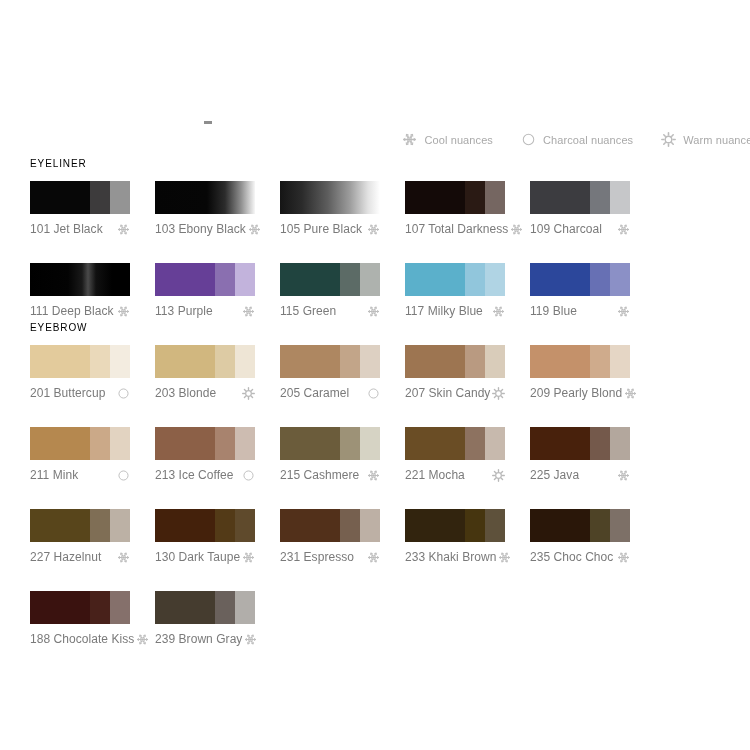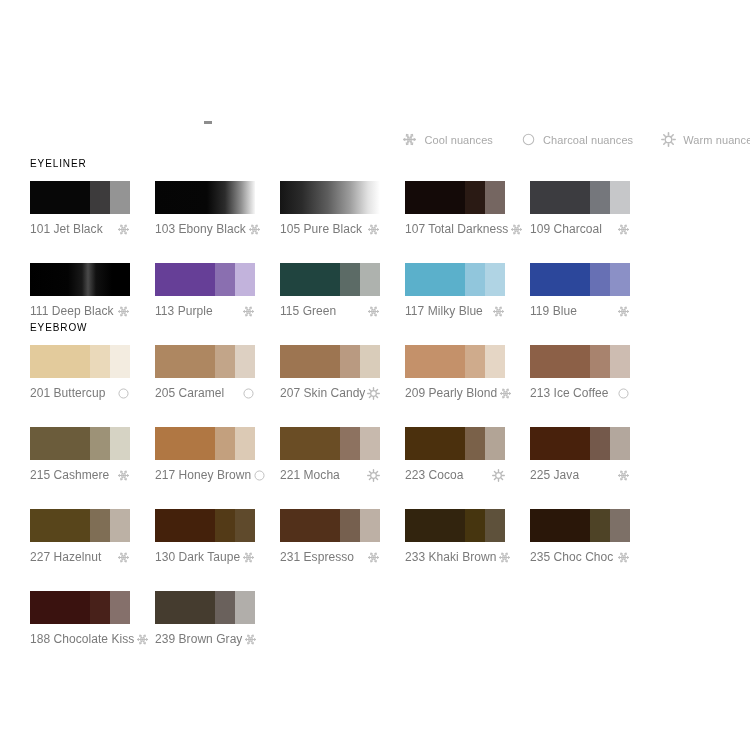--- a/index.html
+++ b/index.html
@@ -603,199 +603,199 @@
             <span class="caption-name">201 Buttercup</span>
             <span class="caption-icon">
               <svg viewBox="0 0 16 16">
                 <circle cx="8" cy="8" r="5.6" fill="none" stroke="#8f8f8f" stroke-width="1.1"></circle>
               </svg>
             </span>
           </div>
         </div>
         <div class="swatch-cell">
           <div class="swatch">
-            <div class="band b0" style="background: rgb(174, 135, 97);"></div>
-            <div class="band b1" style="background: rgb(194, 165, 137);"></div>
-            <div class="band b2" style="background: rgb(221, 208, 194);"></div>
-          </div>
-          <div class="caption">
-            <span class="caption-name">205 Caramel</span>
-            <span class="caption-icon">
-              <svg viewBox="0 0 16 16">
-                <circle cx="8" cy="8" r="5.6" fill="none" stroke="#8f8f8f" stroke-width="1.1"></circle>
-              </svg>
-            </span>
-          </div>
-        </div>
-        <div class="swatch-cell">
-          <div class="swatch">
-            <div class="band b0" style="background: rgb(157, 117, 81);"></div>
-            <div class="band b1" style="background: rgb(185, 154, 129);"></div>
-            <div class="band b2" style="background: rgb(217, 204, 186);"></div>
-          </div>
-          <div class="caption">
-            <span class="caption-name">207 Skin Candy</span>
+            <div class="band b0" style="background: rgb(209, 183, 127);"></div>
+            <div class="band b1" style="background: rgb(221, 203, 164);"></div>
+            <div class="band b2" style="background: rgb(238, 229, 213);"></div>
+          </div>
+          <div class="caption">
+            <span class="caption-name">203 Blonde</span>
             <span class="caption-icon">
               <svg viewBox="0 0 16 16">
                 <circle cx="8" cy="8" r="3.5" fill="none" stroke="#8f8f8f" stroke-width="1.5"></circle>
                 <line x1="12.90" y1="8.00" x2="15.10" y2="8.00" stroke="#8f8f8f" stroke-width="1.7" stroke-linecap="round"></line>
                 <line x1="11.46" y1="11.46" x2="13.02" y2="13.02" stroke="#8f8f8f" stroke-width="1.7" stroke-linecap="round"></line>
                 <line x1="8.00" y1="12.90" x2="8.00" y2="15.10" stroke="#8f8f8f" stroke-width="1.7" stroke-linecap="round"></line>
                 <line x1="4.54" y1="11.46" x2="2.98" y2="13.02" stroke="#8f8f8f" stroke-width="1.7" stroke-linecap="round"></line>
                 <line x1="3.10" y1="8.00" x2="0.90" y2="8.00" stroke="#8f8f8f" stroke-width="1.7" stroke-linecap="round"></line>
                 <line x1="4.54" y1="4.54" x2="2.98" y2="2.98" stroke="#8f8f8f" stroke-width="1.7" stroke-linecap="round"></line>
                 <line x1="8.00" y1="3.10" x2="8.00" y2="0.90" stroke="#8f8f8f" stroke-width="1.7" stroke-linecap="round"></line>
                 <line x1="11.46" y1="4.54" x2="13.02" y2="2.98" stroke="#8f8f8f" stroke-width="1.7" stroke-linecap="round"></line>
               </svg>
             </span>
           </div>
         </div>
         <div class="swatch-cell">
           <div class="swatch">
-            <div class="band b0" style="background: rgb(196, 145, 106);"></div>
-            <div class="band b1" style="background: rgb(207, 171, 140);"></div>
-            <div class="band b2" style="background: rgb(229, 214, 197);"></div>
-          </div>
-          <div class="caption">
-            <span class="caption-name">209 Pearly Blond</span>
-            <span class="caption-icon">
-              <svg viewBox="0 0 16 16">
-                <line x1="1.40" y1="8.00" x2="14.60" y2="8.00" stroke="#8f8f8f" stroke-width="1.1"></line>
-                <line x1="14.47" y1="8.00" x2="12.35" y2="6.49" stroke="#8f8f8f" stroke-width="1.1"></line>
-                <line x1="14.47" y1="8.00" x2="12.35" y2="9.51" stroke="#8f8f8f" stroke-width="1.1"></line>
-                <line x1="11.63" y1="8.00" x2="10.00" y2="6.84" stroke="#8f8f8f" stroke-width="1"></line>
-                <line x1="11.63" y1="8.00" x2="10.00" y2="9.16" stroke="#8f8f8f" stroke-width="1"></line>
-                <line x1="1.53" y1="8.00" x2="3.65" y2="9.51" stroke="#8f8f8f" stroke-width="1.1"></line>
-                <line x1="1.53" y1="8.00" x2="3.65" y2="6.49" stroke="#8f8f8f" stroke-width="1.1"></line>
-                <line x1="4.37" y1="8.00" x2="6.00" y2="9.16" stroke="#8f8f8f" stroke-width="1"></line>
-                <line x1="4.37" y1="8.00" x2="6.00" y2="6.84" stroke="#8f8f8f" stroke-width="1"></line>
-                <line x1="4.70" y1="2.28" x2="11.30" y2="13.72" stroke="#8f8f8f" stroke-width="1.1"></line>
-                <line x1="11.23" y1="13.60" x2="11.48" y2="11.01" stroke="#8f8f8f" stroke-width="1.1"></line>
-                <line x1="11.23" y1="13.60" x2="8.87" y2="12.52" stroke="#8f8f8f" stroke-width="1.1"></line>
-                <line x1="9.82" y1="11.14" x2="10.01" y2="9.15" stroke="#8f8f8f" stroke-width="1"></line>
-                <line x1="9.82" y1="11.14" x2="7.99" y2="10.32" stroke="#8f8f8f" stroke-width="1"></line>
-                <line x1="4.77" y1="2.40" x2="4.52" y2="4.99" stroke="#8f8f8f" stroke-width="1.1"></line>
-                <line x1="4.77" y1="2.40" x2="7.13" y2="3.48" stroke="#8f8f8f" stroke-width="1.1"></line>
-                <line x1="6.18" y1="4.86" x2="5.99" y2="6.85" stroke="#8f8f8f" stroke-width="1"></line>
-                <line x1="6.18" y1="4.86" x2="8.01" y2="5.68" stroke="#8f8f8f" stroke-width="1"></line>
-                <line x1="11.30" y1="2.28" x2="4.70" y2="13.72" stroke="#8f8f8f" stroke-width="1.1"></line>
-                <line x1="4.77" y1="13.60" x2="7.13" y2="12.52" stroke="#8f8f8f" stroke-width="1.1"></line>
-                <line x1="4.77" y1="13.60" x2="4.52" y2="11.01" stroke="#8f8f8f" stroke-width="1.1"></line>
-                <line x1="6.19" y1="11.14" x2="8.01" y2="10.32" stroke="#8f8f8f" stroke-width="1"></line>
-                <line x1="6.19" y1="11.14" x2="5.99" y2="9.15" stroke="#8f8f8f" stroke-width="1"></line>
-                <line x1="11.23" y1="2.40" x2="8.87" y2="3.48" stroke="#8f8f8f" stroke-width="1.1"></line>
-                <line x1="11.23" y1="2.40" x2="11.48" y2="4.99" stroke="#8f8f8f" stroke-width="1.1"></line>
-                <line x1="9.81" y1="4.86" x2="7.99" y2="5.68" stroke="#8f8f8f" stroke-width="1"></line>
-                <line x1="9.81" y1="4.86" x2="10.01" y2="6.85" stroke="#8f8f8f" stroke-width="1"></line>
-              </svg>
-            </span>
-          </div>
-        </div>
-        <div class="swatch-cell">
-          <div class="swatch">
-            <div class="band b0" style="background: rgb(140, 96, 71);"></div>
-            <div class="band b1" style="background: rgb(168, 131, 110);"></div>
-            <div class="band b2" style="background: rgb(205, 188, 177);"></div>
-          </div>
-          <div class="caption">
-            <span class="caption-name">213 Ice Coffee</span>
+            <div class="band b0" style="background: rgb(174, 135, 97);"></div>
+            <div class="band b1" style="background: rgb(194, 165, 137);"></div>
+            <div class="band b2" style="background: rgb(221, 208, 194);"></div>
+          </div>
+          <div class="caption">
+            <span class="caption-name">205 Caramel</span>
             <span class="caption-icon">
               <svg viewBox="0 0 16 16">
                 <circle cx="8" cy="8" r="5.6" fill="none" stroke="#8f8f8f" stroke-width="1.1"></circle>
               </svg>
             </span>
           </div>
         </div>
         <div class="swatch-cell">
           <div class="swatch">
-            <div class="band b0" style="background: rgb(107, 92, 59);"></div>
-            <div class="band b1" style="background: rgb(157, 146, 119);"></div>
-            <div class="band b2" style="background: rgb(214, 211, 196);"></div>
-          </div>
-          <div class="caption">
-            <span class="caption-name">215 Cashmere</span>
-            <span class="caption-icon">
-              <svg viewBox="0 0 16 16">
-                <line x1="1.40" y1="8.00" x2="14.60" y2="8.00" stroke="#8f8f8f" stroke-width="1.1"></line>
-                <line x1="14.47" y1="8.00" x2="12.35" y2="6.49" stroke="#8f8f8f" stroke-width="1.1"></line>
-                <line x1="14.47" y1="8.00" x2="12.35" y2="9.51" stroke="#8f8f8f" stroke-width="1.1"></line>
-                <line x1="11.63" y1="8.00" x2="10.00" y2="6.84" stroke="#8f8f8f" stroke-width="1"></line>
-                <line x1="11.63" y1="8.00" x2="10.00" y2="9.16" stroke="#8f8f8f" stroke-width="1"></line>
-                <line x1="1.53" y1="8.00" x2="3.65" y2="9.51" stroke="#8f8f8f" stroke-width="1.1"></line>
-                <line x1="1.53" y1="8.00" x2="3.65" y2="6.49" stroke="#8f8f8f" stroke-width="1.1"></line>
-                <line x1="4.37" y1="8.00" x2="6.00" y2="9.16" stroke="#8f8f8f" stroke-width="1"></line>
-                <line x1="4.37" y1="8.00" x2="6.00" y2="6.84" stroke="#8f8f8f" stroke-width="1"></line>
-                <line x1="4.70" y1="2.28" x2="11.30" y2="13.72" stroke="#8f8f8f" stroke-width="1.1"></line>
-                <line x1="11.23" y1="13.60" x2="11.48" y2="11.01" stroke="#8f8f8f" stroke-width="1.1"></line>
-                <line x1="11.23" y1="13.60" x2="8.87" y2="12.52" stroke="#8f8f8f" stroke-width="1.1"></line>
-                <line x1="9.82" y1="11.14" x2="10.01" y2="9.15" stroke="#8f8f8f" stroke-width="1"></line>
-                <line x1="9.82" y1="11.14" x2="7.99" y2="10.32" stroke="#8f8f8f" stroke-width="1"></line>
-                <line x1="4.77" y1="2.40" x2="4.52" y2="4.99" stroke="#8f8f8f" stroke-width="1.1"></line>
-                <line x1="4.77" y1="2.40" x2="7.13" y2="3.48" stroke="#8f8f8f" stroke-width="1.1"></line>
-                <line x1="6.18" y1="4.86" x2="5.99" y2="6.85" stroke="#8f8f8f" stroke-width="1"></line>
-                <line x1="6.18" y1="4.86" x2="8.01" y2="5.68" stroke="#8f8f8f" stroke-width="1"></line>
-                <line x1="11.30" y1="2.28" x2="4.70" y2="13.72" stroke="#8f8f8f" stroke-width="1.1"></line>
-                <line x1="4.77" y1="13.60" x2="7.13" y2="12.52" stroke="#8f8f8f" stroke-width="1.1"></line>
-                <line x1="4.77" y1="13.60" x2="4.52" y2="11.01" stroke="#8f8f8f" stroke-width="1.1"></line>
-                <line x1="6.19" y1="11.14" x2="8.01" y2="10.32" stroke="#8f8f8f" stroke-width="1"></line>
-                <line x1="6.19" y1="11.14" x2="5.99" y2="9.15" stroke="#8f8f8f" stroke-width="1"></line>
-                <line x1="11.23" y1="2.40" x2="8.87" y2="3.48" stroke="#8f8f8f" stroke-width="1.1"></line>
-                <line x1="11.23" y1="2.40" x2="11.48" y2="4.99" stroke="#8f8f8f" stroke-width="1.1"></line>
-                <line x1="9.81" y1="4.86" x2="7.99" y2="5.68" stroke="#8f8f8f" stroke-width="1"></line>
-                <line x1="9.81" y1="4.86" x2="10.01" y2="6.85" stroke="#8f8f8f" stroke-width="1"></line>
-              </svg>
-            </span>
-          </div>
-        </div>
-        <div class="swatch-cell">
-          <div class="swatch">
-            <div class="band b0" style="background: rgb(176, 119, 67);"></div>
-            <div class="band b1" style="background: rgb(195, 160, 126);"></div>
-            <div class="band b2" style="background: rgb(220, 202, 181);"></div>
-          </div>
-          <div class="caption">
-            <span class="caption-name">217 Honey Brown</span>
-            <span class="caption-icon">
-              <svg viewBox="0 0 16 16">
-                <circle cx="8" cy="8" r="5.6" fill="none" stroke="#8f8f8f" stroke-width="1.1"></circle>
-              </svg>
-            </span>
-          </div>
-        </div>
-        <div class="swatch-cell">
-          <div class="swatch">
-            <div class="band b0" style="background: rgb(106, 77, 37);"></div>
-            <div class="band b1" style="background: rgb(141, 114, 96);"></div>
-            <div class="band b2" style="background: rgb(199, 185, 173);"></div>
-          </div>
-          <div class="caption">
-            <span class="caption-name">221 Mocha</span>
+            <div class="band b0" style="background: rgb(157, 117, 81);"></div>
+            <div class="band b1" style="background: rgb(185, 154, 129);"></div>
+            <div class="band b2" style="background: rgb(217, 204, 186);"></div>
+          </div>
+          <div class="caption">
+            <span class="caption-name">207 Skin Candy</span>
             <span class="caption-icon">
               <svg viewBox="0 0 16 16">
                 <circle cx="8" cy="8" r="3.5" fill="none" stroke="#8f8f8f" stroke-width="1.5"></circle>
                 <line x1="12.90" y1="8.00" x2="15.10" y2="8.00" stroke="#8f8f8f" stroke-width="1.7" stroke-linecap="round"></line>
                 <line x1="11.46" y1="11.46" x2="13.02" y2="13.02" stroke="#8f8f8f" stroke-width="1.7" stroke-linecap="round"></line>
                 <line x1="8.00" y1="12.90" x2="8.00" y2="15.10" stroke="#8f8f8f" stroke-width="1.7" stroke-linecap="round"></line>
                 <line x1="4.54" y1="11.46" x2="2.98" y2="13.02" stroke="#8f8f8f" stroke-width="1.7" stroke-linecap="round"></line>
                 <line x1="3.10" y1="8.00" x2="0.90" y2="8.00" stroke="#8f8f8f" stroke-width="1.7" stroke-linecap="round"></line>
                 <line x1="4.54" y1="4.54" x2="2.98" y2="2.98" stroke="#8f8f8f" stroke-width="1.7" stroke-linecap="round"></line>
                 <line x1="8.00" y1="3.10" x2="8.00" y2="0.90" stroke="#8f8f8f" stroke-width="1.7" stroke-linecap="round"></line>
                 <line x1="11.46" y1="4.54" x2="13.02" y2="2.98" stroke="#8f8f8f" stroke-width="1.7" stroke-linecap="round"></line>
               </svg>
             </span>
           </div>
         </div>
         <div class="swatch-cell">
           <div class="swatch">
-            <div class="band b0" style="background: rgb(75, 48, 13);"></div>
-            <div class="band b1" style="background: rgb(122, 97, 73);"></div>
-            <div class="band b2" style="background: rgb(178, 164, 150);"></div>
-          </div>
-          <div class="caption">
-            <span class="caption-name">223 Cocoa</span>
+            <div class="band b0" style="background: rgb(196, 145, 106);"></div>
+            <div class="band b1" style="background: rgb(207, 171, 140);"></div>
+            <div class="band b2" style="background: rgb(229, 214, 197);"></div>
+          </div>
+          <div class="caption">
+            <span class="caption-name">209 Pearly Blond</span>
+            <span class="caption-icon">
+              <svg viewBox="0 0 16 16">
+                <line x1="1.40" y1="8.00" x2="14.60" y2="8.00" stroke="#8f8f8f" stroke-width="1.1"></line>
+                <line x1="14.47" y1="8.00" x2="12.35" y2="6.49" stroke="#8f8f8f" stroke-width="1.1"></line>
+                <line x1="14.47" y1="8.00" x2="12.35" y2="9.51" stroke="#8f8f8f" stroke-width="1.1"></line>
+                <line x1="11.63" y1="8.00" x2="10.00" y2="6.84" stroke="#8f8f8f" stroke-width="1"></line>
+                <line x1="11.63" y1="8.00" x2="10.00" y2="9.16" stroke="#8f8f8f" stroke-width="1"></line>
+                <line x1="1.53" y1="8.00" x2="3.65" y2="9.51" stroke="#8f8f8f" stroke-width="1.1"></line>
+                <line x1="1.53" y1="8.00" x2="3.65" y2="6.49" stroke="#8f8f8f" stroke-width="1.1"></line>
+                <line x1="4.37" y1="8.00" x2="6.00" y2="9.16" stroke="#8f8f8f" stroke-width="1"></line>
+                <line x1="4.37" y1="8.00" x2="6.00" y2="6.84" stroke="#8f8f8f" stroke-width="1"></line>
+                <line x1="4.70" y1="2.28" x2="11.30" y2="13.72" stroke="#8f8f8f" stroke-width="1.1"></line>
+                <line x1="11.23" y1="13.60" x2="11.48" y2="11.01" stroke="#8f8f8f" stroke-width="1.1"></line>
+                <line x1="11.23" y1="13.60" x2="8.87" y2="12.52" stroke="#8f8f8f" stroke-width="1.1"></line>
+                <line x1="9.82" y1="11.14" x2="10.01" y2="9.15" stroke="#8f8f8f" stroke-width="1"></line>
+                <line x1="9.82" y1="11.14" x2="7.99" y2="10.32" stroke="#8f8f8f" stroke-width="1"></line>
+                <line x1="4.77" y1="2.40" x2="4.52" y2="4.99" stroke="#8f8f8f" stroke-width="1.1"></line>
+                <line x1="4.77" y1="2.40" x2="7.13" y2="3.48" stroke="#8f8f8f" stroke-width="1.1"></line>
+                <line x1="6.18" y1="4.86" x2="5.99" y2="6.85" stroke="#8f8f8f" stroke-width="1"></line>
+                <line x1="6.18" y1="4.86" x2="8.01" y2="5.68" stroke="#8f8f8f" stroke-width="1"></line>
+                <line x1="11.30" y1="2.28" x2="4.70" y2="13.72" stroke="#8f8f8f" stroke-width="1.1"></line>
+                <line x1="4.77" y1="13.60" x2="7.13" y2="12.52" stroke="#8f8f8f" stroke-width="1.1"></line>
+                <line x1="4.77" y1="13.60" x2="4.52" y2="11.01" stroke="#8f8f8f" stroke-width="1.1"></line>
+                <line x1="6.19" y1="11.14" x2="8.01" y2="10.32" stroke="#8f8f8f" stroke-width="1"></line>
+                <line x1="6.19" y1="11.14" x2="5.99" y2="9.15" stroke="#8f8f8f" stroke-width="1"></line>
+                <line x1="11.23" y1="2.40" x2="8.87" y2="3.48" stroke="#8f8f8f" stroke-width="1.1"></line>
+                <line x1="11.23" y1="2.40" x2="11.48" y2="4.99" stroke="#8f8f8f" stroke-width="1.1"></line>
+                <line x1="9.81" y1="4.86" x2="7.99" y2="5.68" stroke="#8f8f8f" stroke-width="1"></line>
+                <line x1="9.81" y1="4.86" x2="10.01" y2="6.85" stroke="#8f8f8f" stroke-width="1"></line>
+              </svg>
+            </span>
+          </div>
+        </div>
+        <div class="swatch-cell">
+          <div class="swatch">
+            <div class="band b0" style="background: rgb(181, 136, 79);"></div>
+            <div class="band b1" style="background: rgb(203, 169, 136);"></div>
+            <div class="band b2" style="background: rgb(226, 211, 193);"></div>
+          </div>
+          <div class="caption">
+            <span class="caption-name">211 Mink</span>
+            <span class="caption-icon">
+              <svg viewBox="0 0 16 16">
+                <circle cx="8" cy="8" r="5.6" fill="none" stroke="#8f8f8f" stroke-width="1.1"></circle>
+              </svg>
+            </span>
+          </div>
+        </div>
+        <div class="swatch-cell">
+          <div class="swatch">
+            <div class="band b0" style="background: rgb(140, 96, 71);"></div>
+            <div class="band b1" style="background: rgb(168, 131, 110);"></div>
+            <div class="band b2" style="background: rgb(205, 188, 177);"></div>
+          </div>
+          <div class="caption">
+            <span class="caption-name">213 Ice Coffee</span>
+            <span class="caption-icon">
+              <svg viewBox="0 0 16 16">
+                <circle cx="8" cy="8" r="5.6" fill="none" stroke="#8f8f8f" stroke-width="1.1"></circle>
+              </svg>
+            </span>
+          </div>
+        </div>
+        <div class="swatch-cell">
+          <div class="swatch">
+            <div class="band b0" style="background: rgb(107, 92, 59);"></div>
+            <div class="band b1" style="background: rgb(157, 146, 119);"></div>
+            <div class="band b2" style="background: rgb(214, 211, 196);"></div>
+          </div>
+          <div class="caption">
+            <span class="caption-name">215 Cashmere</span>
+            <span class="caption-icon">
+              <svg viewBox="0 0 16 16">
+                <line x1="1.40" y1="8.00" x2="14.60" y2="8.00" stroke="#8f8f8f" stroke-width="1.1"></line>
+                <line x1="14.47" y1="8.00" x2="12.35" y2="6.49" stroke="#8f8f8f" stroke-width="1.1"></line>
+                <line x1="14.47" y1="8.00" x2="12.35" y2="9.51" stroke="#8f8f8f" stroke-width="1.1"></line>
+                <line x1="11.63" y1="8.00" x2="10.00" y2="6.84" stroke="#8f8f8f" stroke-width="1"></line>
+                <line x1="11.63" y1="8.00" x2="10.00" y2="9.16" stroke="#8f8f8f" stroke-width="1"></line>
+                <line x1="1.53" y1="8.00" x2="3.65" y2="9.51" stroke="#8f8f8f" stroke-width="1.1"></line>
+                <line x1="1.53" y1="8.00" x2="3.65" y2="6.49" stroke="#8f8f8f" stroke-width="1.1"></line>
+                <line x1="4.37" y1="8.00" x2="6.00" y2="9.16" stroke="#8f8f8f" stroke-width="1"></line>
+                <line x1="4.37" y1="8.00" x2="6.00" y2="6.84" stroke="#8f8f8f" stroke-width="1"></line>
+                <line x1="4.70" y1="2.28" x2="11.30" y2="13.72" stroke="#8f8f8f" stroke-width="1.1"></line>
+                <line x1="11.23" y1="13.60" x2="11.48" y2="11.01" stroke="#8f8f8f" stroke-width="1.1"></line>
+                <line x1="11.23" y1="13.60" x2="8.87" y2="12.52" stroke="#8f8f8f" stroke-width="1.1"></line>
+                <line x1="9.82" y1="11.14" x2="10.01" y2="9.15" stroke="#8f8f8f" stroke-width="1"></line>
+                <line x1="9.82" y1="11.14" x2="7.99" y2="10.32" stroke="#8f8f8f" stroke-width="1"></line>
+                <line x1="4.77" y1="2.40" x2="4.52" y2="4.99" stroke="#8f8f8f" stroke-width="1.1"></line>
+                <line x1="4.77" y1="2.40" x2="7.13" y2="3.48" stroke="#8f8f8f" stroke-width="1.1"></line>
+                <line x1="6.18" y1="4.86" x2="5.99" y2="6.85" stroke="#8f8f8f" stroke-width="1"></line>
+                <line x1="6.18" y1="4.86" x2="8.01" y2="5.68" stroke="#8f8f8f" stroke-width="1"></line>
+                <line x1="11.30" y1="2.28" x2="4.70" y2="13.72" stroke="#8f8f8f" stroke-width="1.1"></line>
+                <line x1="4.77" y1="13.60" x2="7.13" y2="12.52" stroke="#8f8f8f" stroke-width="1.1"></line>
+                <line x1="4.77" y1="13.60" x2="4.52" y2="11.01" stroke="#8f8f8f" stroke-width="1.1"></line>
+                <line x1="6.19" y1="11.14" x2="8.01" y2="10.32" stroke="#8f8f8f" stroke-width="1"></line>
+                <line x1="6.19" y1="11.14" x2="5.99" y2="9.15" stroke="#8f8f8f" stroke-width="1"></line>
+                <line x1="11.23" y1="2.40" x2="8.87" y2="3.48" stroke="#8f8f8f" stroke-width="1.1"></line>
+                <line x1="11.23" y1="2.40" x2="11.48" y2="4.99" stroke="#8f8f8f" stroke-width="1.1"></line>
+                <line x1="9.81" y1="4.86" x2="7.99" y2="5.68" stroke="#8f8f8f" stroke-width="1"></line>
+                <line x1="9.81" y1="4.86" x2="10.01" y2="6.85" stroke="#8f8f8f" stroke-width="1"></line>
+              </svg>
+            </span>
+          </div>
+        </div>
+        <div class="swatch-cell">
+          <div class="swatch">
+            <div class="band b0" style="background: rgb(106, 77, 37);"></div>
+            <div class="band b1" style="background: rgb(141, 114, 96);"></div>
+            <div class="band b2" style="background: rgb(199, 185, 173);"></div>
+          </div>
+          <div class="caption">
+            <span class="caption-name">221 Mocha</span>
             <span class="caption-icon">
               <svg viewBox="0 0 16 16">
                 <circle cx="8" cy="8" r="3.5" fill="none" stroke="#8f8f8f" stroke-width="1.5"></circle>
                 <line x1="12.90" y1="8.00" x2="15.10" y2="8.00" stroke="#8f8f8f" stroke-width="1.7" stroke-linecap="round"></line>
                 <line x1="11.46" y1="11.46" x2="13.02" y2="13.02" stroke="#8f8f8f" stroke-width="1.7" stroke-linecap="round"></line>
                 <line x1="8.00" y1="12.90" x2="8.00" y2="15.10" stroke="#8f8f8f" stroke-width="1.7" stroke-linecap="round"></line>
                 <line x1="4.54" y1="11.46" x2="2.98" y2="13.02" stroke="#8f8f8f" stroke-width="1.7" stroke-linecap="round"></line>
                 <line x1="3.10" y1="8.00" x2="0.90" y2="8.00" stroke="#8f8f8f" stroke-width="1.7" stroke-linecap="round"></line>
                 <line x1="4.54" y1="4.54" x2="2.98" y2="2.98" stroke="#8f8f8f" stroke-width="1.7" stroke-linecap="round"></line>
                 <line x1="8.00" y1="3.10" x2="8.00" y2="0.90" stroke="#8f8f8f" stroke-width="1.7" stroke-linecap="round"></line>

